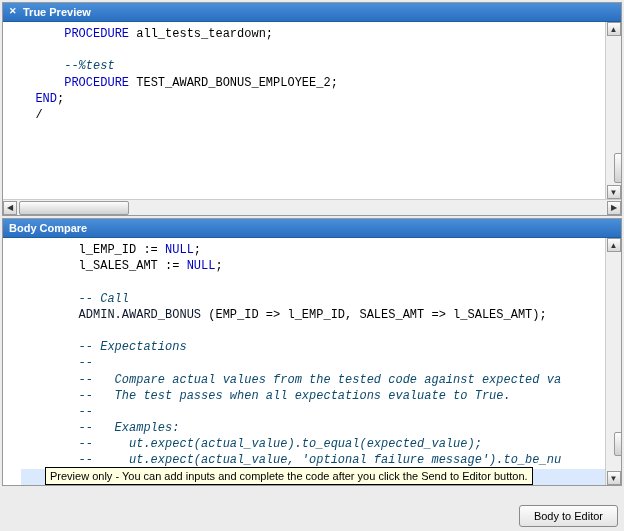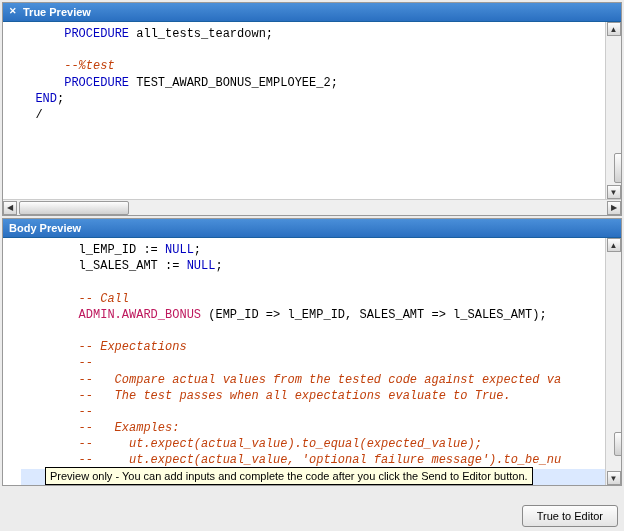--- a/index.html
+++ b/index.html
@@ -46,22 +46,22 @@
     background: #fff;
     color: #000;
     padding: 4px 0 4px 18px;
     overflow: hidden;
     position: relative;
     white-space: pre;
   }
   .code-area .line { white-space: pre; }
   .kw { color: #0000c0; }
   .ident { color: #000; }
-  .call-name { color: #be185d; }
-  .cmt { color: #c2410c; font-style: italic; }
+  .call-name { color: #0f172a; }
+  .cmt { color: #0c4a6e; font-style: italic; }
   .num { color: #a00000; }
   .highlight-line {
     background: #dbe9ff;
     display: block;
     width: 100%;
   }
   .tooltip {
     position: absolute;
     background: #ffffe1;
     border: 1px solid #000;
@@ -165,30 +165,30 @@
     <div class="arrow">◀</div>
     <div class="track">
       <div class="thumb" id="spec-hthumb" style="width: 110px;"></div>
     </div>
     <div class="arrow">▶</div>
   </div>
 </div>
 
 <div class="panel body-panel">
   <div class="panel-header">
-    <span>Body Preview</span>
+    <span>Body Compare</span>
   </div>
   <div class="code-wrap">
     <div class="code-area" id="body-code"><div class="line">        <span class="ident">l_EMP_ID := </span><span class="kw">NULL</span><span class="ident">;</span></div><div class="line">        <span class="ident">l_SALES_AMT := </span><span class="kw">NULL</span><span class="ident">;</span></div><div class="line">&nbsp;</div><div class="line">        <span class="cmt">-- Call</span></div><div class="line">        <span class="call-name">ADMIN.AWARD_BONUS</span><span class="ident"> (EMP_ID =&gt; l_EMP_ID, SALES_AMT =&gt; l_SALES_AMT);</span></div><div class="line">&nbsp;</div><div class="line">        <span class="cmt">-- Expectations</span></div><div class="line">        <span class="cmt">--</span></div><div class="line">        <span class="cmt">--   Compare actual values from the tested code against expected va</span></div><div class="line">        <span class="cmt">--   The test passes when all expectations evaluate to True.</span></div><div class="line">        <span class="cmt">--</span></div><div class="line">        <span class="cmt">--   Examples:</span></div><div class="line">        <span class="cmt">--     ut.expect(actual_value).to_equal(expected_value);</span></div><div class="line">        <span class="cmt">--     ut.expect(actual_value, 'optional failure message').to_be_nu</span></div><div class="line highlight-line">        <span class="ident">ut.expect(SALARY).to_equal(</span><span class="num">8500</span><span class="ident">);</span></div><div class="line"></div></div>
     <div class="vscrollbar">
       <div class="arrow">▲</div>
       <div style="flex:1;position:relative;">
         <div class="thumb" id="body-vthumb" style="position: absolute; height: 24px; top: 180px;"></div>
       </div>
       <div class="arrow">▼</div>
     </div>
     <div class="tooltip" id="body-tooltip" style="left:42px;bottom:0;">Preview only - You can add inputs and complete the code after you click the Send to Editor button.</div>
   </div>
 </div>
 
 <div class="button-bar">
-  <div class="btn">True to Editor</div>
+  <div class="btn">Body to Editor</div>
 </div>
 
 </body></html>

